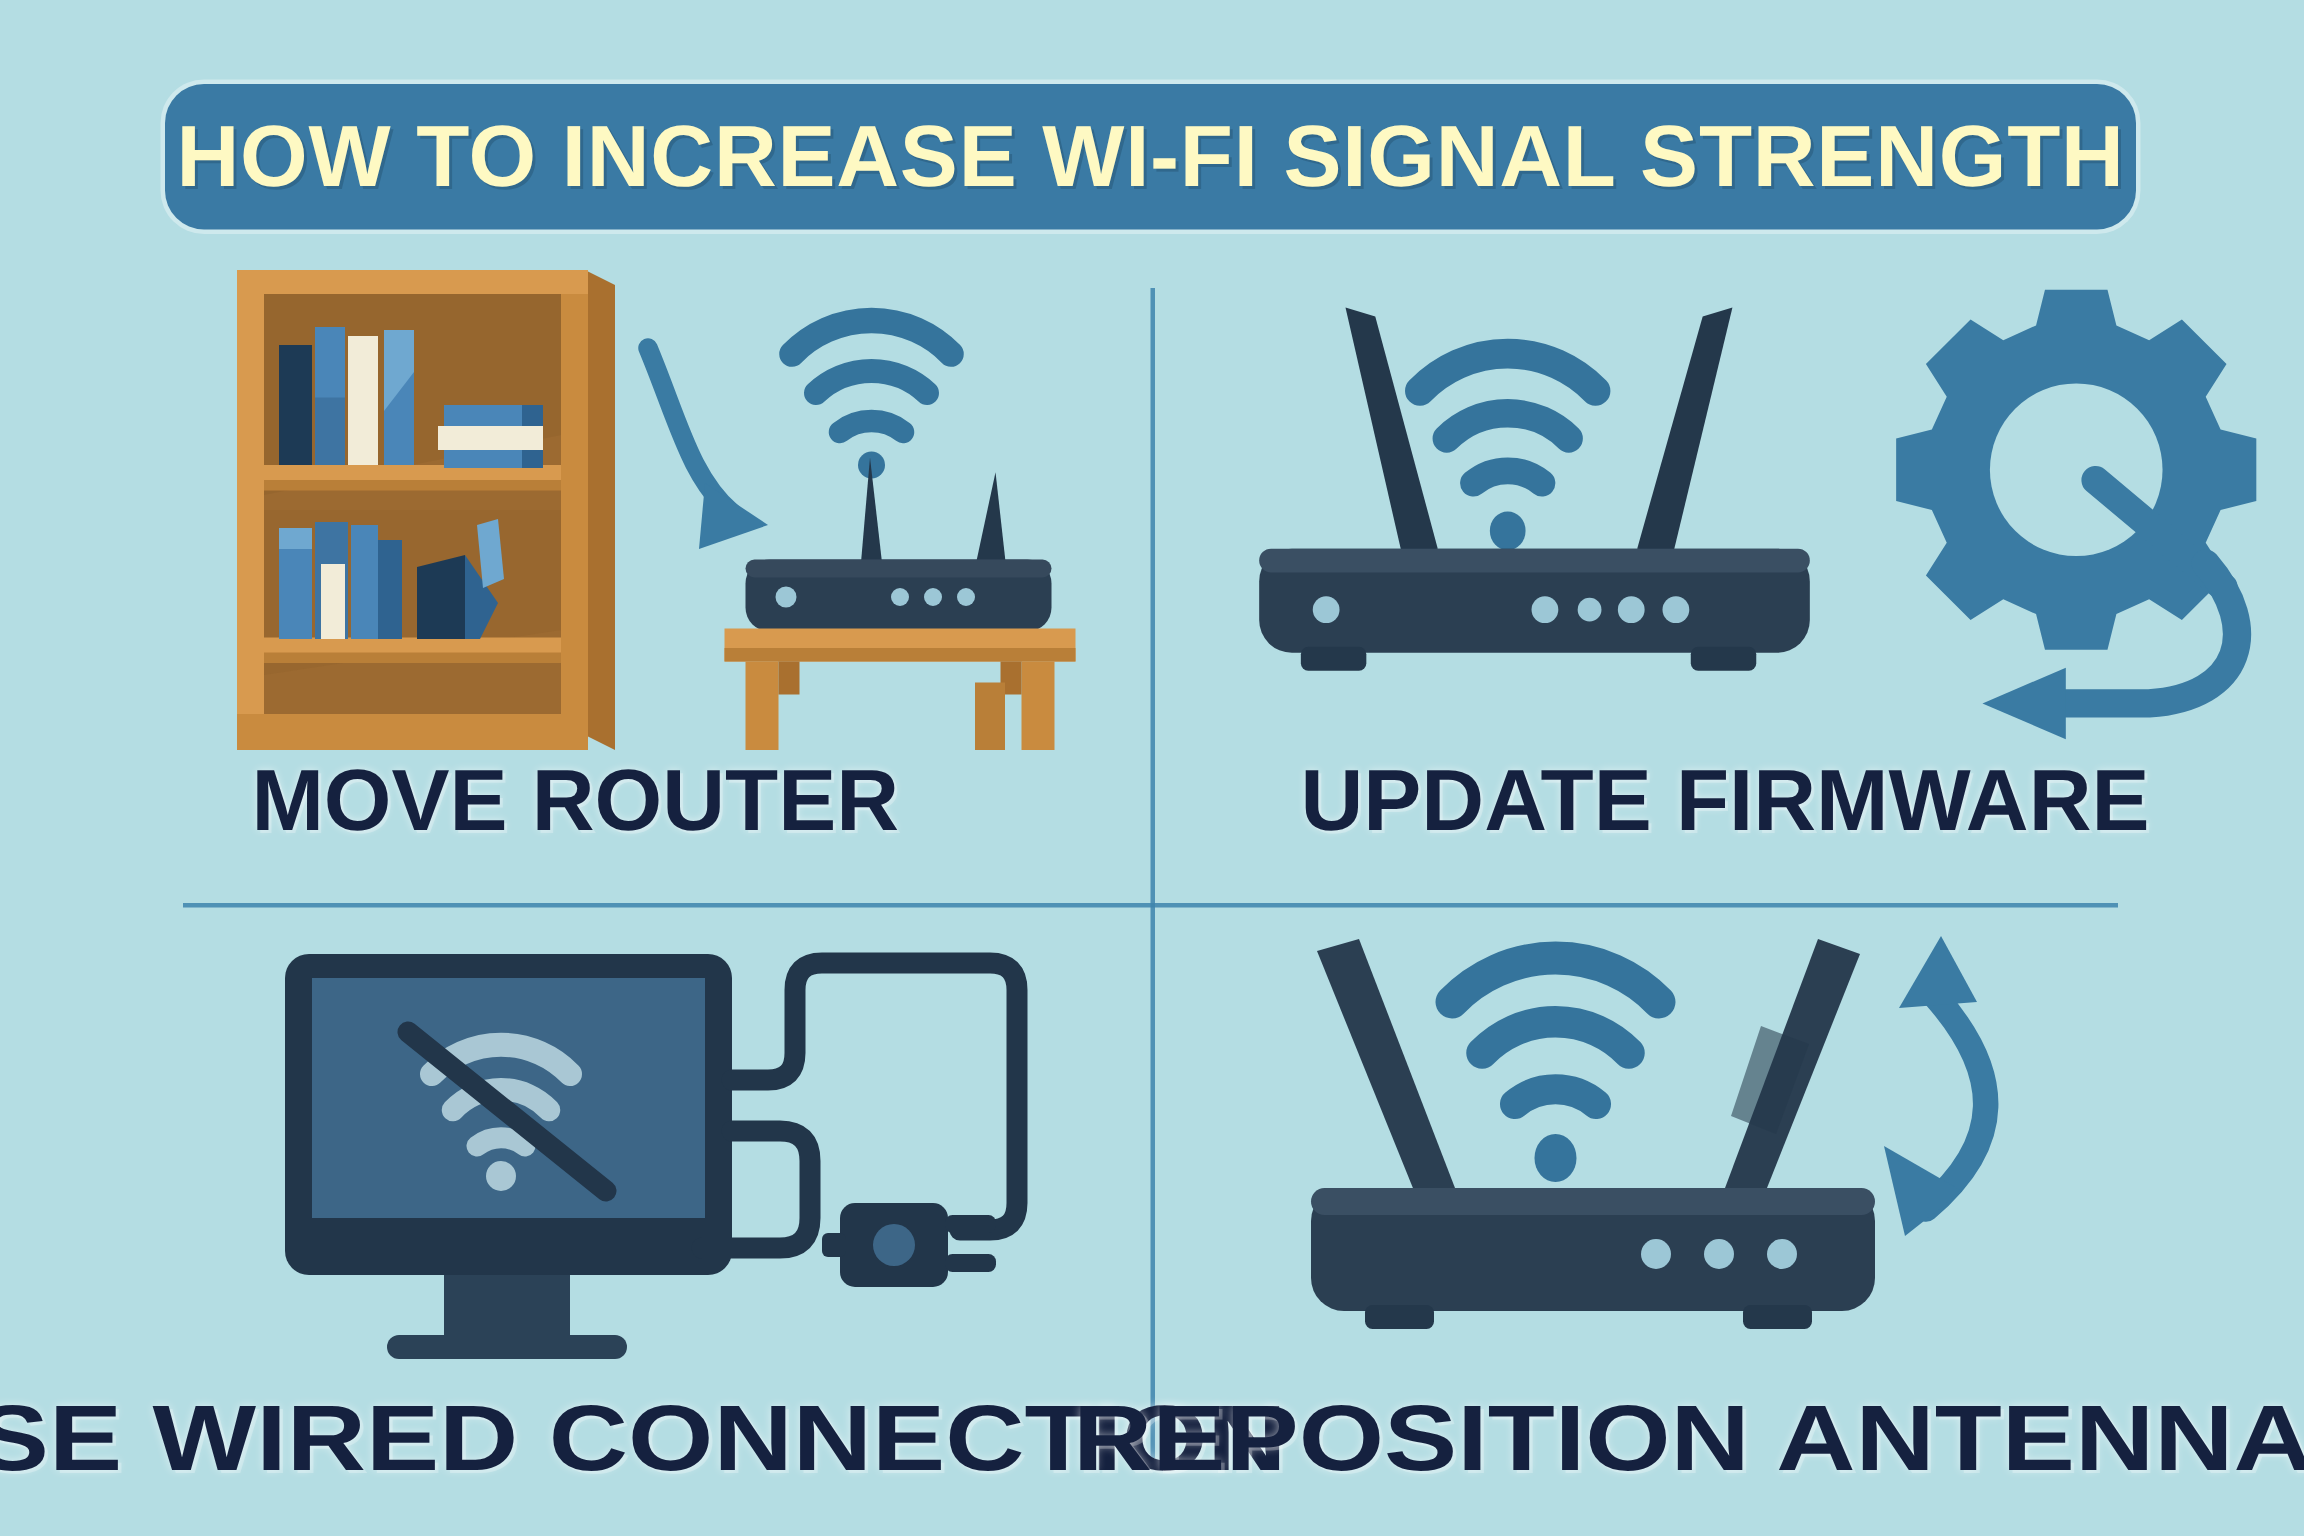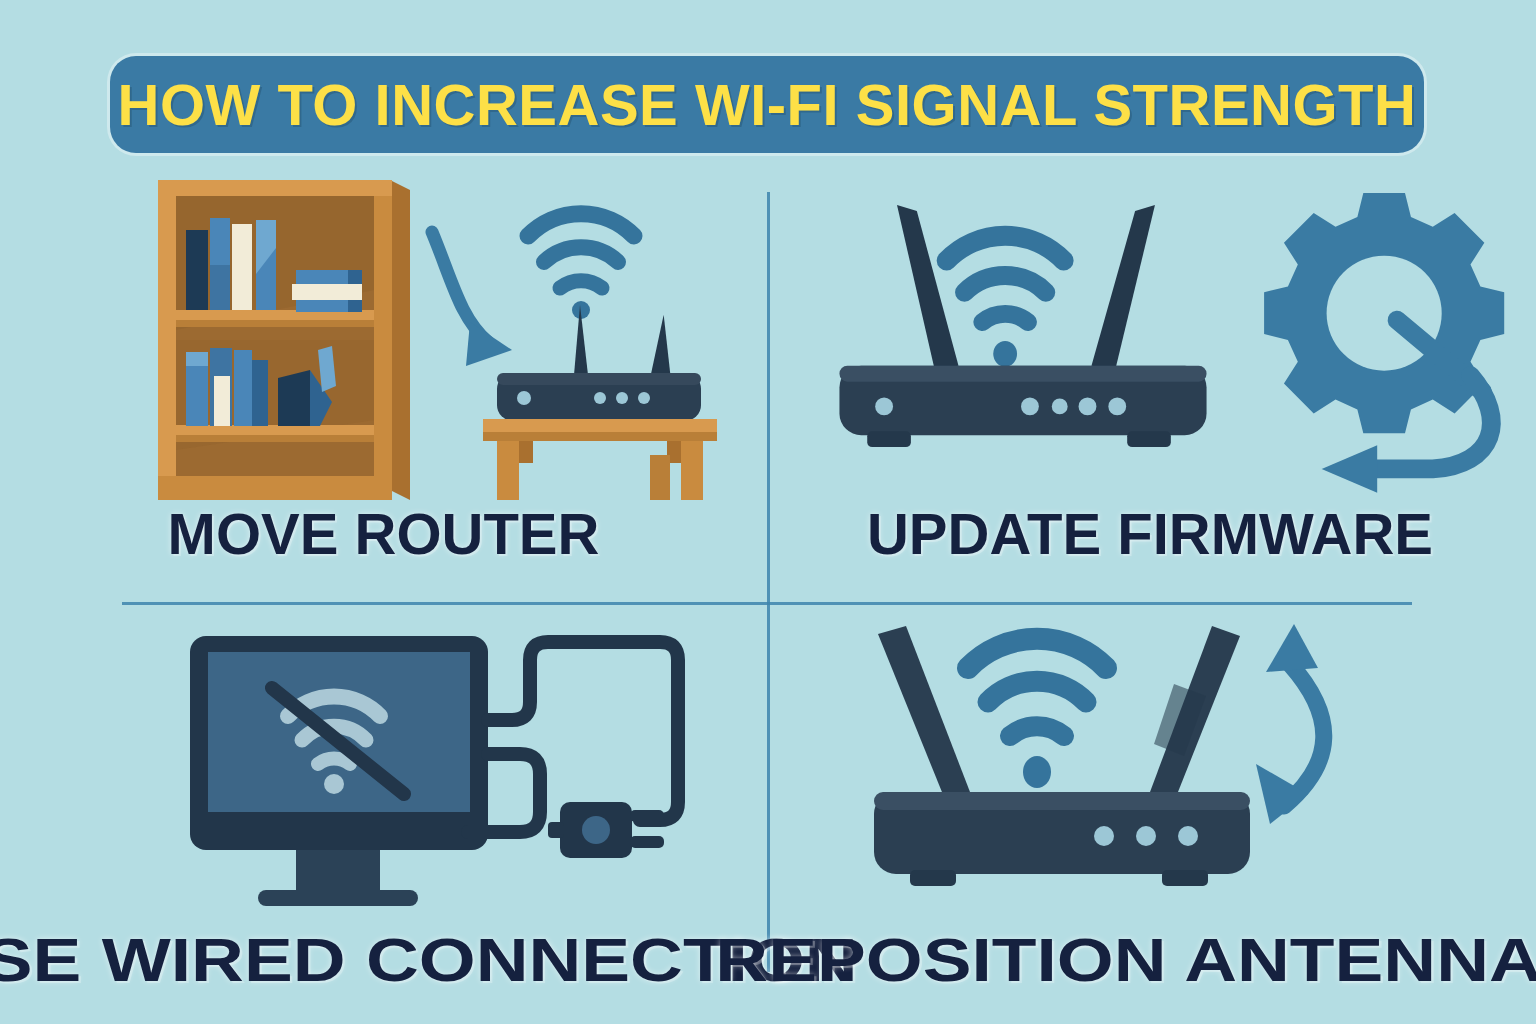--- a/index.html
+++ b/index.html
@@ -11,21 +11,21 @@
   #stage{position:relative;width:1536px;height:1024px;}
 
   
   .title-bar{
     position:absolute;left:110px;top:56px;width:1314px;height:97px;
     background:#3a7aa4;border-radius:26px;
     box-shadow:0 0 0 3px rgba(255,255,255,.35);
     display:flex;align-items:center;justify-content:center;
   }
   .title-text{
-    color:#fde047;
+    color:#fef9c3;
     font-family:"Liberation Sans Narrow","Liberation Sans",sans-serif;
     font-weight:700;font-size:58px;letter-spacing:.5px;
     transform:scaleX(1.0);
     text-shadow:2px 2px 0 rgba(20,50,70,.25);
     white-space:nowrap;
   }
 
   
   .divider-v{position:absolute;left:767px;top:192px;width:3px;height:780px;background:#3d84ad;opacity:.85;}
   .divider-h{position:absolute;left:122px;top:602px;width:1290px;height:3px;background:#3d84ad;opacity:.85;}

